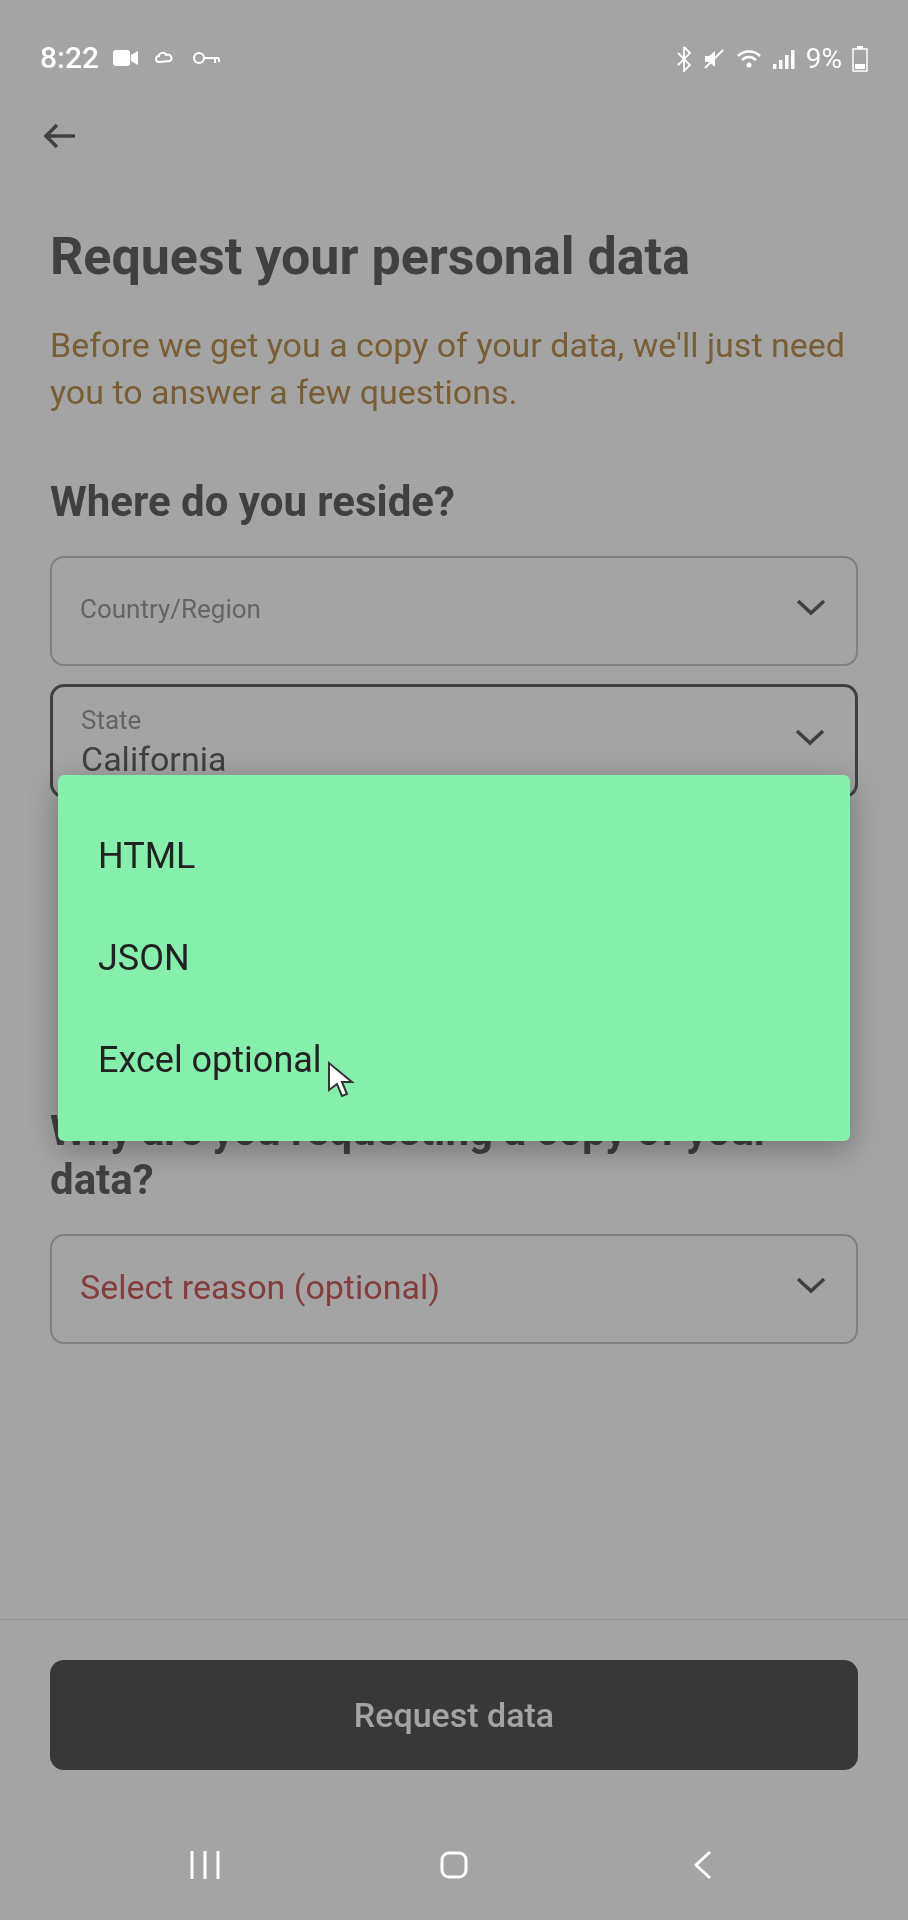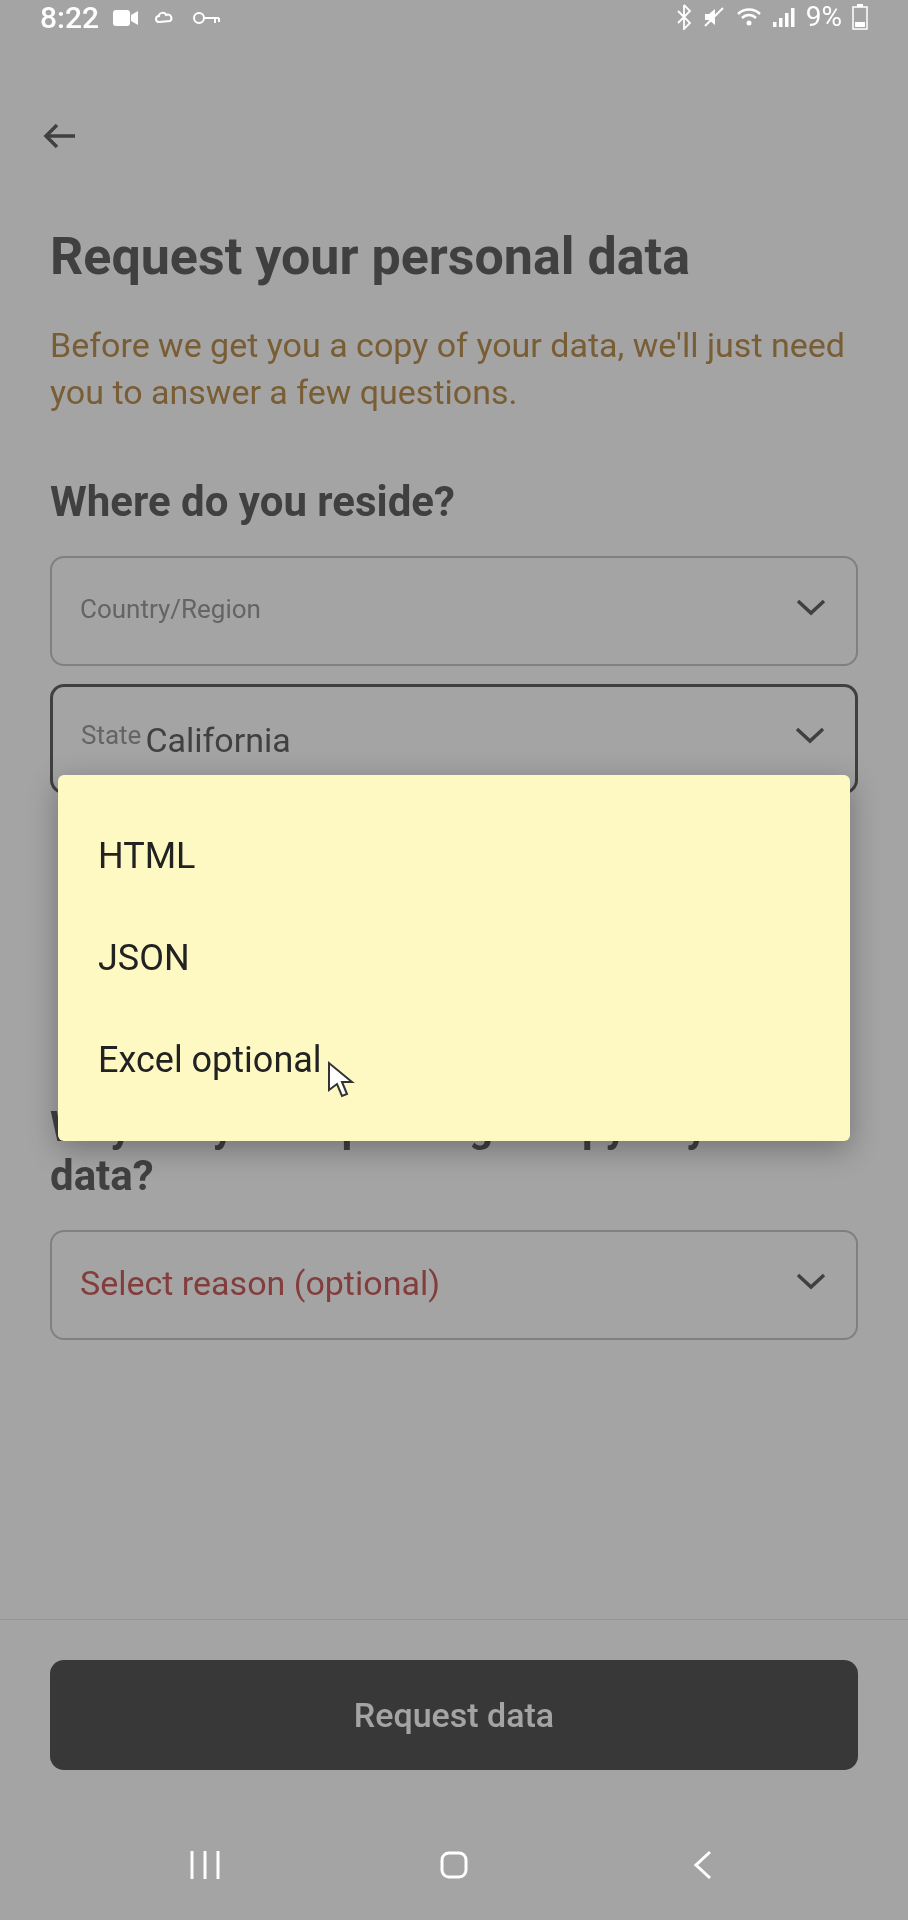--- a/index.html
+++ b/index.html
@@ -25,21 +25,21 @@
       height: 100%;
       background: rgba(90, 90, 90, 0.55);
       z-index: 50;
       pointer-events: none;
     }
 
     .status-bar {
       height: 75px;
       display: flex;
       justify-content: space-between;
-      align-items: flex-start;
+      align-items: flex-end;
       padding: 0 40px;
       font-size: 28px;
       color: #ffffff;
       position: relative;
       z-index: 60;
     }
 
     .status-left {
       display: flex;
       align-items: center;
@@ -110,21 +110,21 @@
       background: #ffffff;
     }
 
     .dropdown.focused {
       border-color: #222222;
       border-width: 3px;
     }
 
     .dropdown-text {
       display: flex;
-      flex-direction: row;
+      flex-direction: column;
       gap: 4px;
     }
 
     .dropdown-label {
       font-size: 26px;
       color: #717171;
     }
 
     .dropdown-value {
       font-size: 34px;
@@ -181,21 +181,21 @@
       justify-content: center;
       width: 80px;
       height: 80px;
     }
 
     .popup {
       position: absolute;
       top: 775px;
       left: 58px;
       right: 58px;
-      background: #fef9c3;
+      background: #86efac;
       border-radius: 6px;
       box-shadow: 0 8px 30px rgba(0, 0, 0, 0.3);
       z-index: 100;
       padding: 30px 0;
     }
 
     .popup-item {
       padding: 30px 40px;
       font-size: 36px;
       color: #222222;

